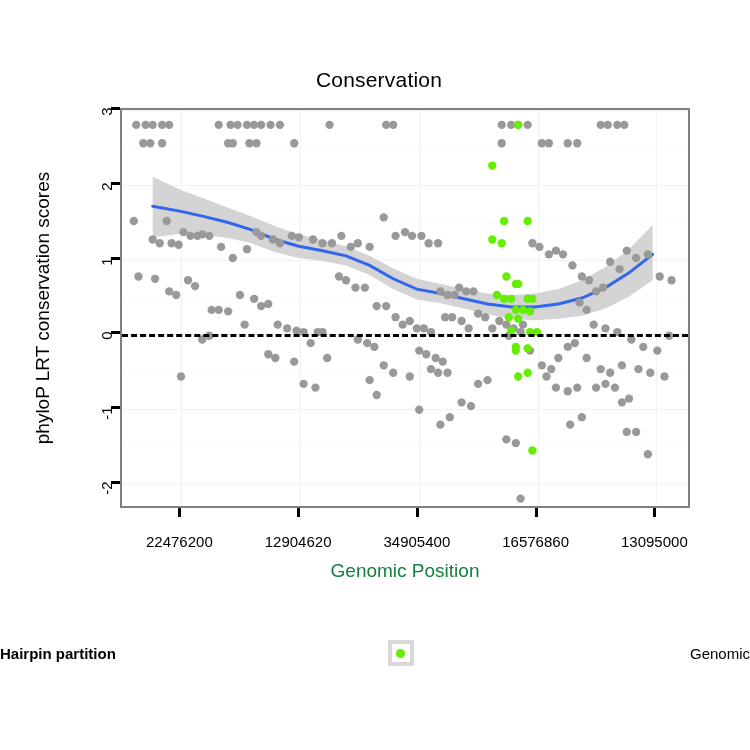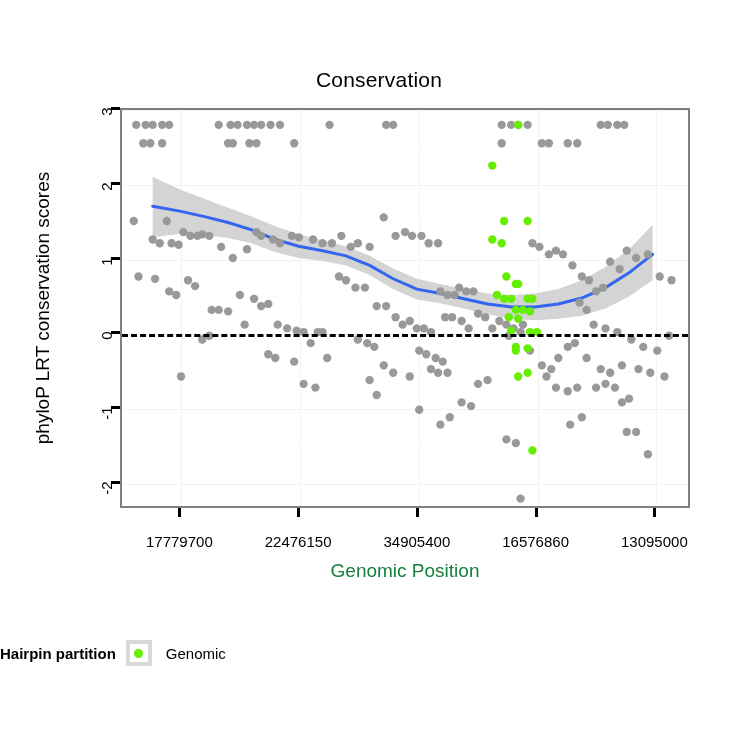--- a/index.html
+++ b/index.html
@@ -112,21 +112,21 @@
     font-size: 19px;
     color: #15803d;
   }
   
   #legend {
     position: absolute;
     left: 0;
     top: 640px;
     width: 750px;
     display: flex;
-    justify-content: flex-start;
+    justify-content: space-between;
     align-items: center;
     gap: 10px;
   }
   #legend-title {
     font-size: 15px;
     font-weight: bold;
     color: #000000;
   }
   #legend-key {
     width: 26px;
@@ -438,23 +438,23 @@
           <circle cx="399.0" cy="269.2" r="4.2" fill="#66EE00"></circle>
           <circle cx="408.5" cy="265.4" r="4.2" fill="#66EE00"></circle>
           <circle cx="413.3" cy="343.9" r="4.2" fill="#66EE00"></circle>
         </g>
       </svg>
     <div class="zero-line" id="zero-line" style="top: 224.299px;"></div>
   </div>
 
   <div id="x-axis">
       <div class="tick-x" style="left: 178.375px; top: 508px;"></div>
-      <div class="xlabel-txt" style="left: 179.375px; top: 533px;">17779700</div>
+      <div class="xlabel-txt" style="left: 179.375px; top: 533px;">22476200</div>
       <div class="tick-x" style="left: 297.125px; top: 508px;"></div>
-      <div class="xlabel-txt" style="left: 298.125px; top: 533px;">22476150</div>
+      <div class="xlabel-txt" style="left: 298.125px; top: 533px;">12904620</div>
       <div class="tick-x" style="left: 415.875px; top: 508px;"></div>
       <div class="xlabel-txt" style="left: 416.875px; top: 533px;">34905400</div>
       <div class="tick-x" style="left: 534.625px; top: 508px;"></div>
       <div class="xlabel-txt" style="left: 535.625px; top: 533px;">16576860</div>
       <div class="tick-x" style="left: 653.375px; top: 508px;"></div>
       <div class="xlabel-txt" style="left: 654.375px; top: 533px;">13095000</div>
     </div>
 
   <div id="x-axis-title">Genomic Position</div>
 

